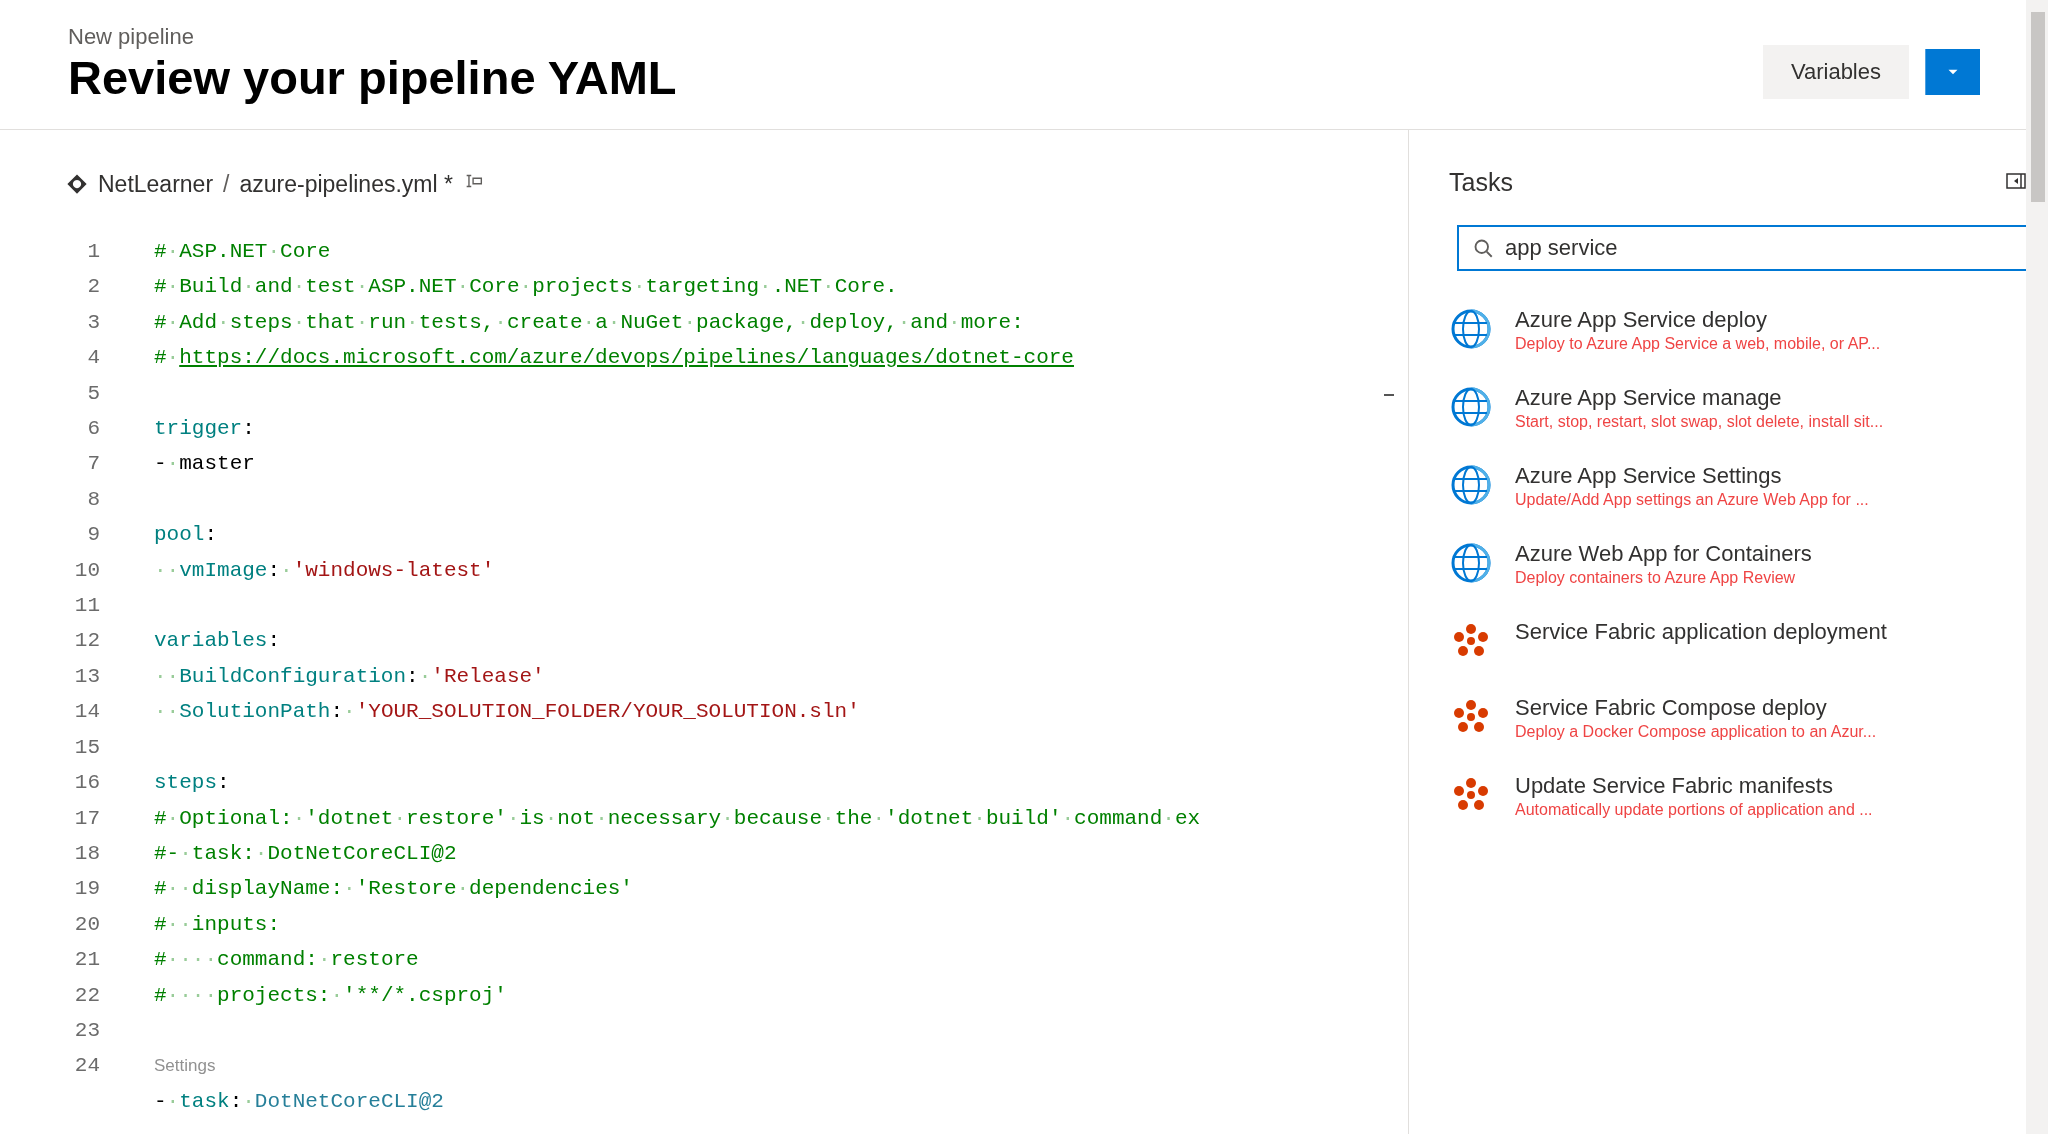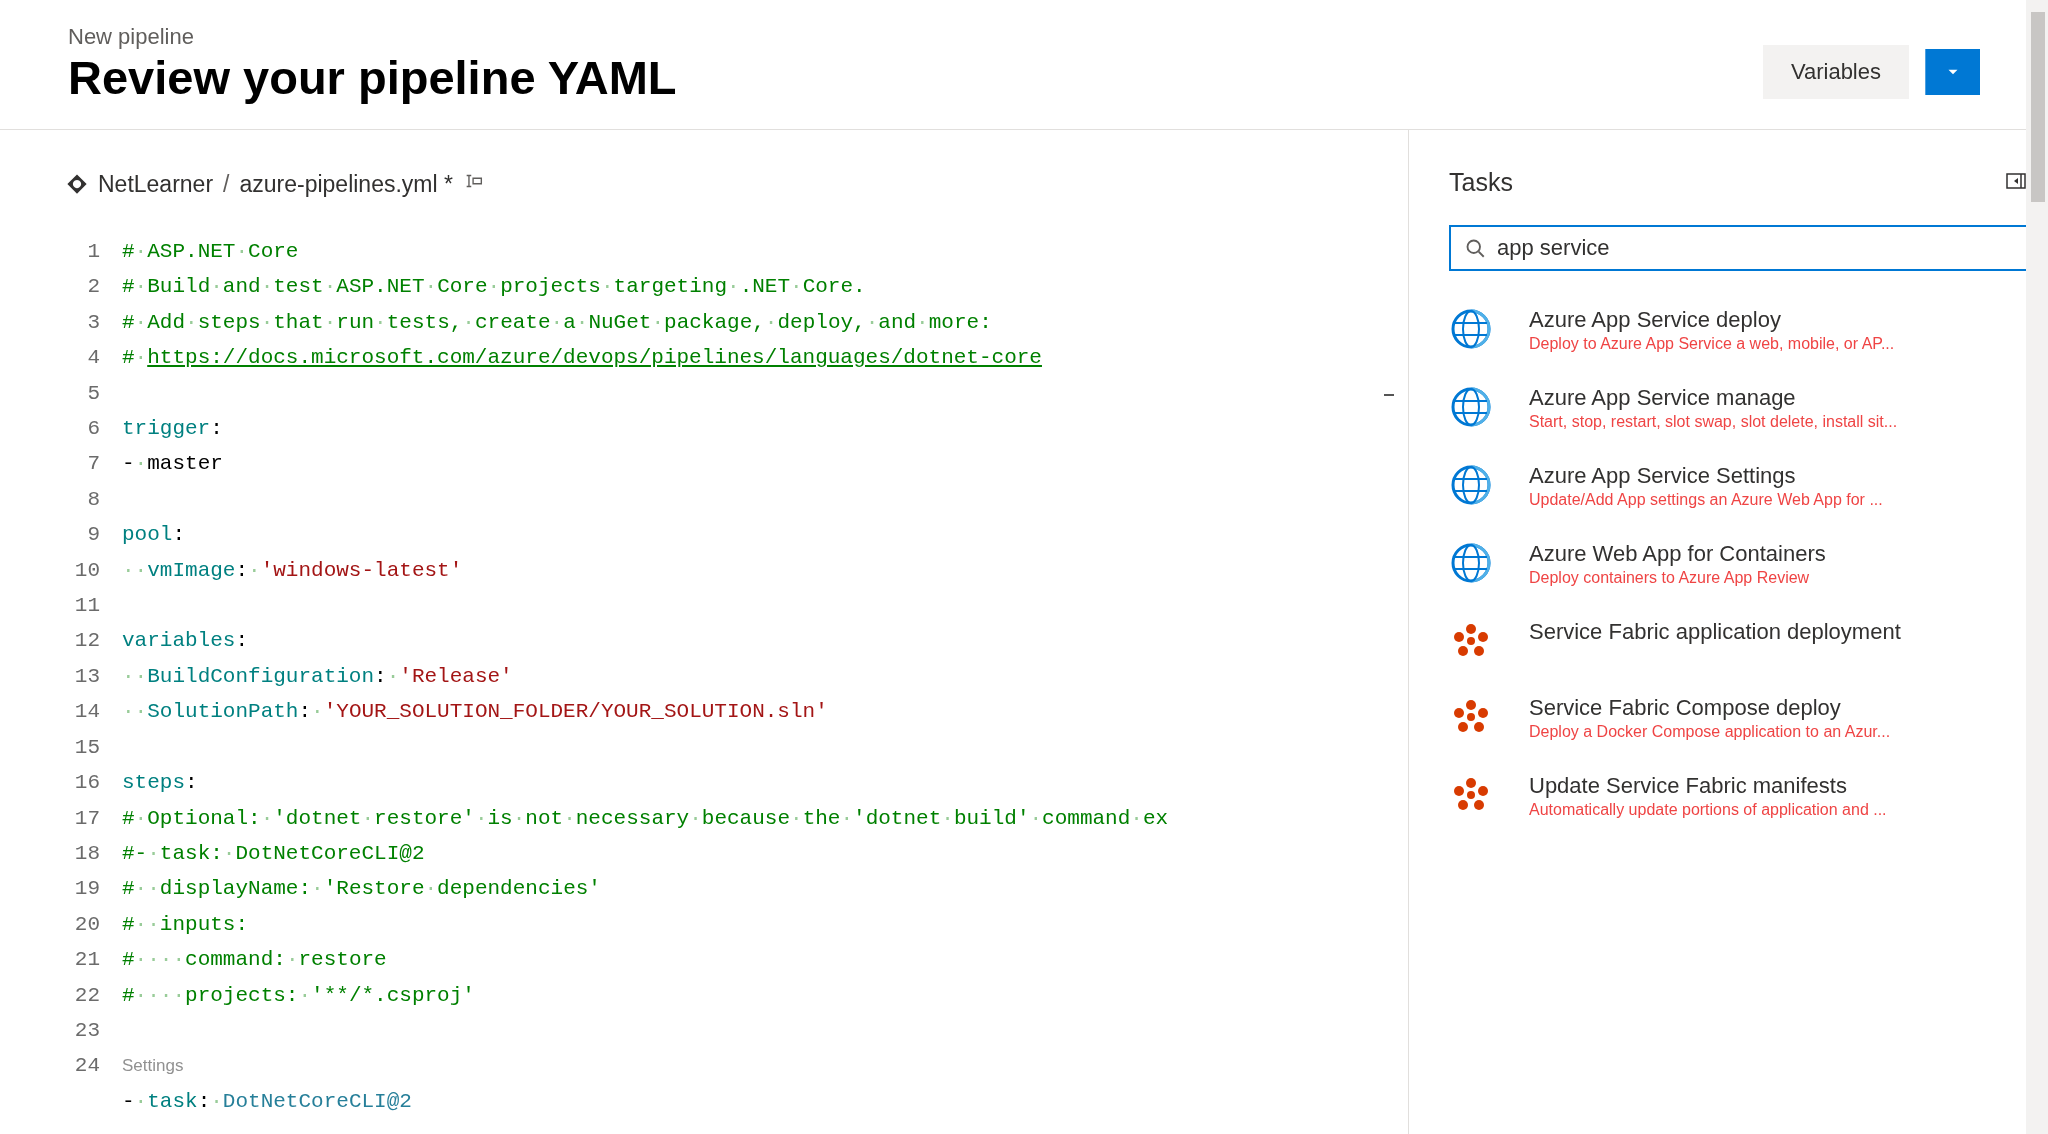--- a/index.html
+++ b/index.html
@@ -21,42 +21,42 @@
   .main { display: flex; flex: 1; overflow: hidden; }
   .editor-col { flex: 1; padding: 40px 0 0 66px; overflow: hidden; position: relative; }
   .file-path { display: flex; align-items: center; gap: 10px; font-size: 23px; color: #323130; margin-bottom: 36px; }
   .file-path .repo { display: flex; align-items: center; gap: 10px; }
   .file-path .sep { color: #605e5c; }
   .file-path .file { color: #323130; }
   .rename-icon { color: #605e5c; }
   
   .code-editor { display: flex; font-family: Consolas, "Courier New", monospace; font-size: 21px; line-height: 35.4px; position: relative; }
   .gutter { width: 56px; text-align: right; color: #6b6b6b; padding-right: 22px; user-select: none; white-space: pre; }
-  .code { white-space: pre; color: #000; position: relative; }
+  .code { white-space: pre; color: #000; position: relative; margin-left: 32px; }
   .code .comment { color: #008000; }
   .code .link { color: #008000; text-decoration: underline; }
   .code .key { color: #008080; }
   .code .string { color: #a31515; }
   .code .task { color: #267f99; }
   .code .dot { color: rgba(0,128,0,0.4); }
   .code .codelens { color: #919191; font-size: 17px; font-family: "Segoe UI", sans-serif; }
   .minimap { position: absolute; top: 264px; right: 14px; width: 10px; height: 2px; background: #555; }
   
   
   .tasks-panel { width: 640px; border-left: 1px solid #e1dfdd; padding: 38px 20px 0 40px; overflow-y: hidden; position: relative; }
   .tasks-header { display: flex; justify-content: space-between; align-items: center; margin-bottom: 28px; }
   .tasks-title { font-size: 25px; font-weight: 400; color: #323130; }
   .tasks-collapse { cursor: pointer; }
-  .search-box { display: flex; align-items: center; border: 2px solid #0078d4; padding: 8px 14px; margin-bottom: 36px; gap: 12px; }
+  .search-box { display: flex; align-items: center; border: 2px solid #0078d4; padding: 8px 14px; margin-bottom: 36px; gap: 12px; margin-left: 8px; }
   .search-box input { border: none; outline: none; font-size: 22px; flex: 1; color: #323130; }
   .search-box input::placeholder { color: #605e5c; }
   .cursor-bar { border-right: 2px solid #000; padding-right: 0; }
   
   .task-list { display: flex; flex-direction: column; gap: 32px; }
-  .task-item { display: flex; gap: 36px; cursor: pointer; align-items: flex-start; }
+  .task-item { display: flex; gap: 22px; cursor: pointer; align-items: flex-start; }
   .task-icon { width: 44px; height: 44px; flex-shrink: 0; }
   .task-text { flex: 1; min-width: 0; }
   .task-title { font-size: 22px; color: #323130; margin-bottom: 2px; }
   .task-desc { font-size: 16px; color: #ef4444; white-space: nowrap; overflow: hidden; text-overflow: ellipsis; }
   
   
   .outer-scrollbar { position: absolute; right: 0; top: 0; bottom: 0; width: 22px; background: #f3f2f1; }
   .outer-thumb { position: absolute; top: 12px; right: 3px; width: 14px; height: 190px; background: #c8c6c4; }
 </style>
 </head>

